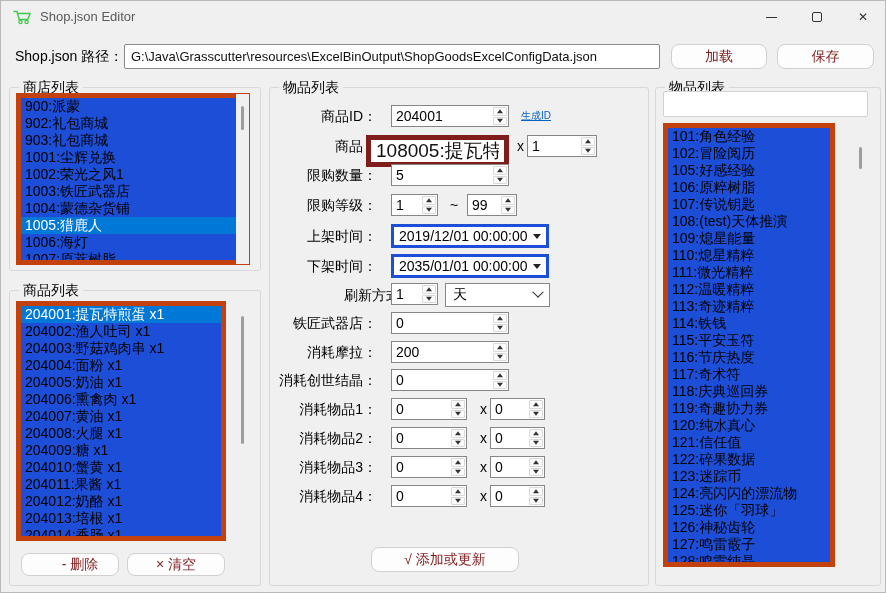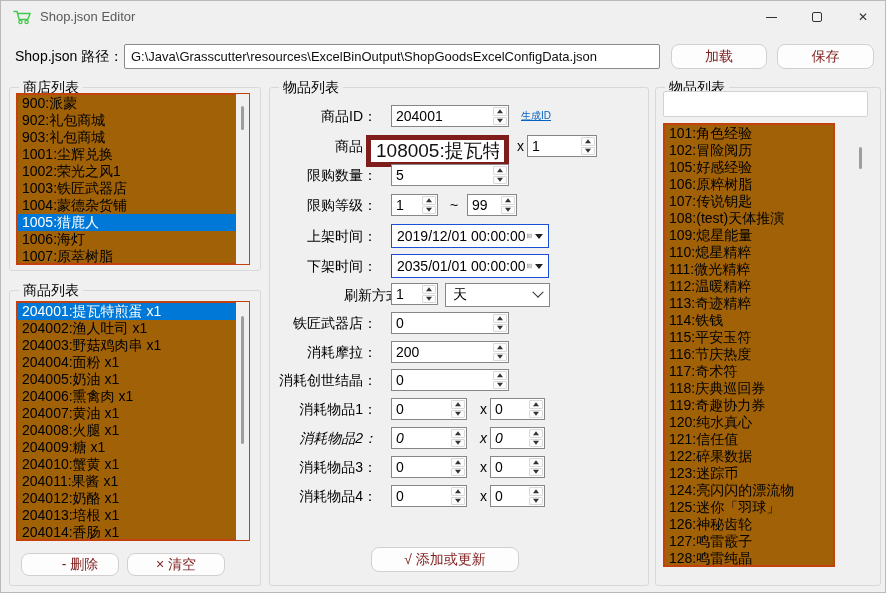--- a/index.html
+++ b/index.html
@@ -34,23 +34,23 @@
   .btn-load { left:670px; top:43px; width:96px; height:25px; line-height:23px; }
   .btn-save { left:776px; top:43px; width:97px; height:25px; line-height:23px; }
   
   .group { position:absolute; border:1px solid #d8d8d8; border-radius:3px; }
   .group-label { position:absolute; top:-9px; left:9px; background:#f0f0f0; padding:0 4px; font-size:14px; }
   .g-shops { left:8px;  top:86px;  width:252px; height:184px; }
   .g-goods { left:8px;  top:289px; width:252px; height:296px; }
   .g-info  { left:268px; top:86px; width:380px; height:499px; }
   .g-items { left:654px; top:86px; width:226px; height:499px; }
   
-  .listbox { position:absolute; background:#a16207; border:2px solid #c2410c; overflow:hidden; }
+  .listbox { position:absolute; background:#1d4ed8; border:5px solid #c2410c; overflow:hidden; }
   .lb-shops { left:15px; top:92px;  width:234px; height:172px; }
-  .lb-goods { left:15px; top:300px; width:234px; height:240px; }
+  .lb-goods { left:15px; top:300px; width:210px; height:240px; }
   .lb-items { left:662px; top:122px; width:172px; height:444px; }
   .list-item { height:17px; line-height:17px; font-size:14px; padding:0 4px; white-space:nowrap; overflow:hidden; }
   .list-item.selected { background:#0078d7; color:#fff; }
   .vscroll { position:absolute; top:1px; bottom:1px; width:13px; background:#f0f0f0; }
   .vthumb { position:absolute; left:5px; width:3px; background:#9d9d9d; border-radius:2px; }
   .sc-shops { left:235px; top:93px;  height:170px; }
   .sc-goods { left:235px; top:301px; height:238px; }
   .sc-items { left:853px; top:123px; height:442px; }
   .sc-shops .vthumb { top:12px; height:24px; }
   .sc-goods .vthumb { top:14px; height:128px; }
@@ -66,33 +66,33 @@
   .spins { width:16px; display:flex; flex-direction:column; padding:1px; gap:1px; }
   .sb { flex:1; background:#fcfcfc; border:1px solid #d9d9d9; border-radius:1px; position:relative; }
   .sb.up::after, .sb.down::after { content:""; position:absolute; left:50%; top:50%; width:0; height:0;
     border-left:3px solid transparent; border-right:3px solid transparent; }
   .sb.up::after   { transform:translate(-50%,-45%); border-bottom:4px solid #333; }
   .sb.down::after { transform:translate(-50%,-55%); border-top:4px solid #333; }
   .textinput { position:absolute; height:32px; background:#fff; border:5px solid #7f1d1d;
     font-size:19px; padding:0 5px; font-family:inherit; color:#111; }
   .inline-x { position:absolute; font-size:14px; line-height:22px; }
   .link { position:absolute; font-size:10px; line-height:22px; color:#0563c1; text-decoration:underline; cursor:pointer; }
-  .dtp { position:absolute; height:24px; background:#fff; border:1px solid #1d4ed8; display:flex; align-items:center; padding:0 5px; }
+  .dtp { position:absolute; height:24px; background:#fff; border:3px solid #1d4ed8; display:flex; align-items:center; padding:0 5px; }
   .dtp .val { flex:1; font-size:14px; white-space:nowrap; }
   .cal-icon { width:13px; height:12px; margin:0 3px 0 2px; }
   .dd-arrow { width:0; height:0; border-left:4px solid transparent; border-right:4px solid transparent; border-top:5px solid #222; }
   .combo { position:absolute; height:24px; background:#fff; border:1px solid #868686; display:flex; align-items:center; padding:0 7px; }
   .combo .val { flex:1; font-size:14px; }
   .chev { width:8px; height:8px; border-right:1.6px solid #333; border-bottom:1.6px solid #333;
     transform:rotate(45deg) translate(-2px,-2px); }
   
   .r1 { top:104px; } .r2 { top:134px; } .r3 { top:163px; } .r4 { top:193px; }
   .r5 { top:223px; } .r6 { top:253px; } .r7 { top:282px; }
   .r8 { top:311px; } .r9 { top:340px; } .r10 { top:368px; }
-  .r11 { top:397px; } .r12 { top:426px;font-style:italic; } .r13 { top:455px; } .r14 { top:484px; }
+  .r11 { top:397px; } .r12 { top:426px; } .r13 { top:455px; } .r14 { top:484px; }
   
   .search-input { position:absolute; left:662px; top:90px; width:205px; height:26px;
     background:#fff; border:1px solid #d2d2d2; border-radius:2px; font-size:14px; padding:0 6px; font-family:inherit; }
 </style>
 </head>
 <body>
 
 <div class="titlebar">
   <svg class="app-icon" viewBox="0 0 19 16">
     <path d="M1 2.5 h3 l2.2 8 h8.5 l2.5 -6 h-12" fill="none" stroke="#3fcb4a" stroke-width="1.4" stroke-linejoin="round" stroke-linecap="round"></path>

